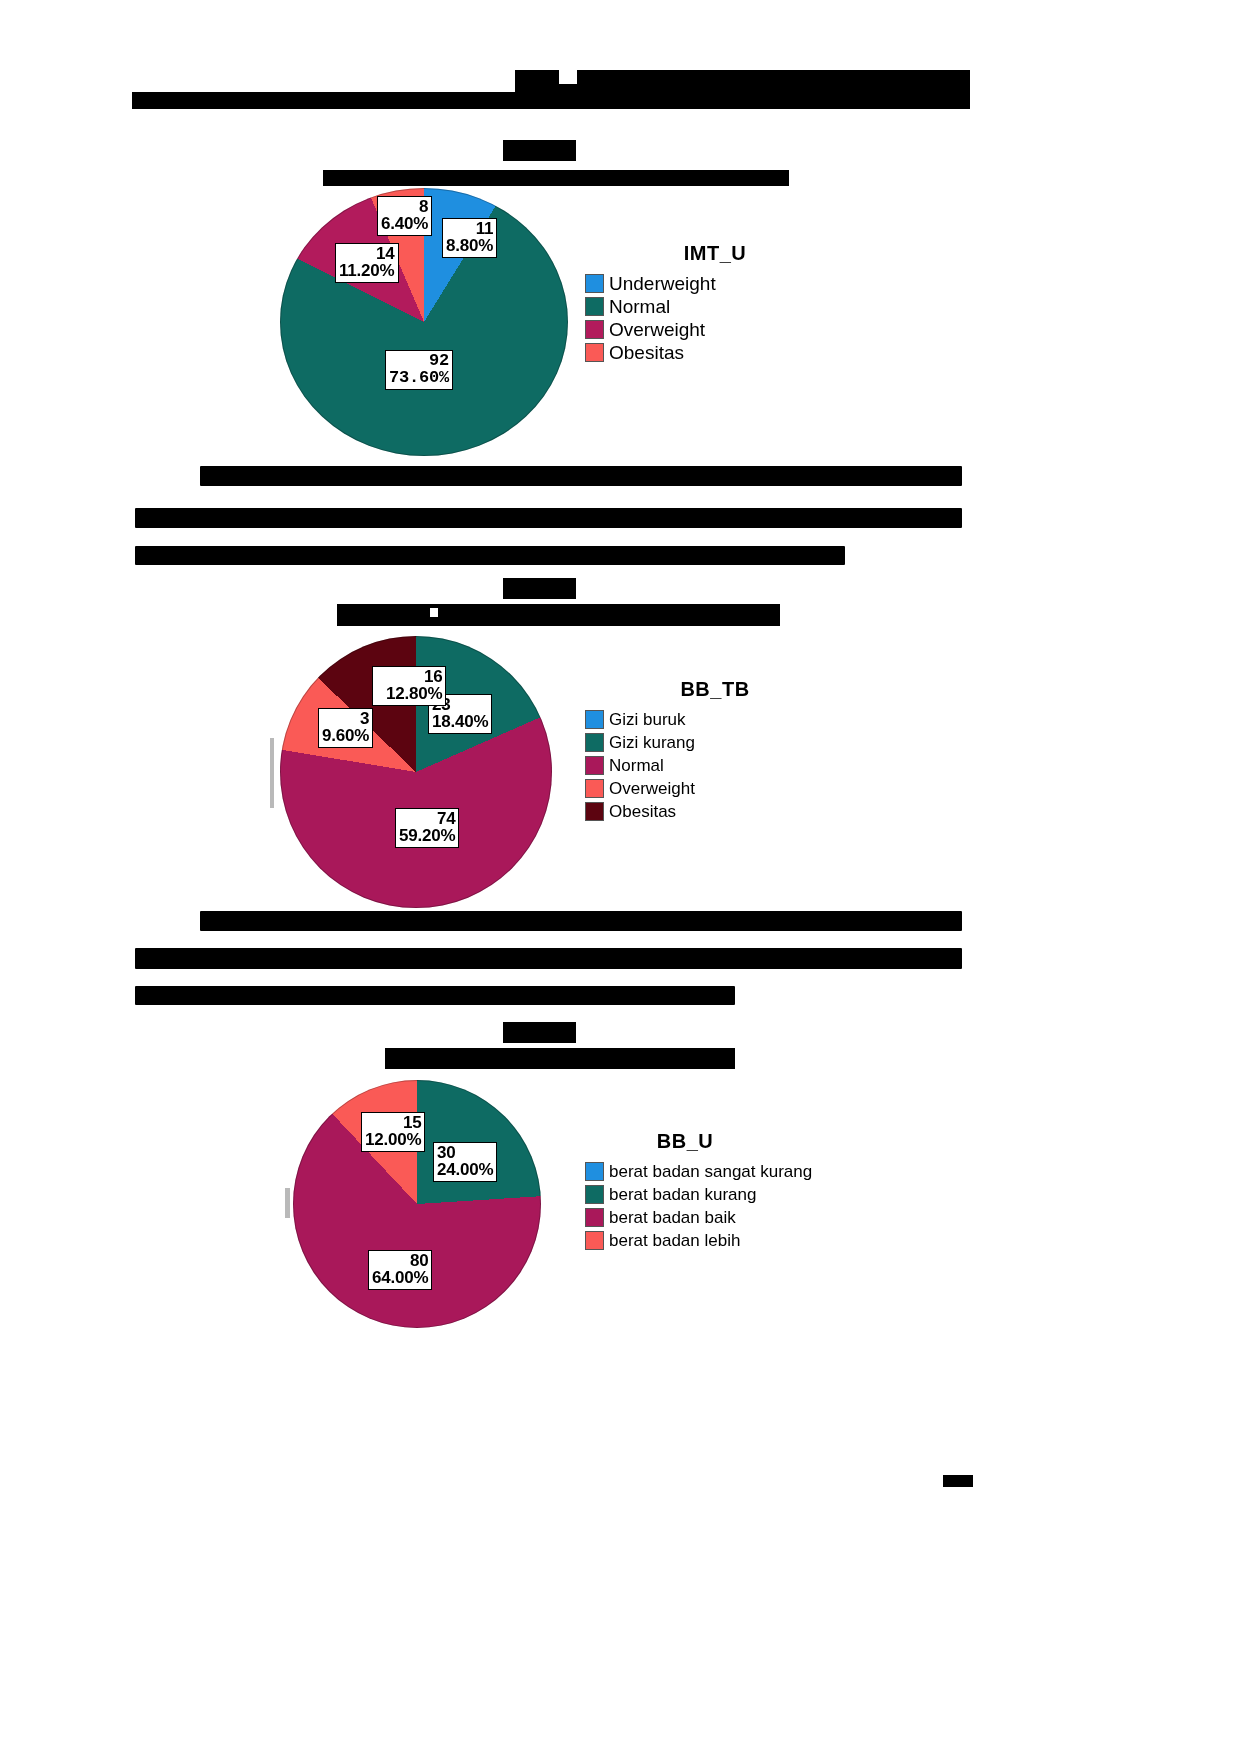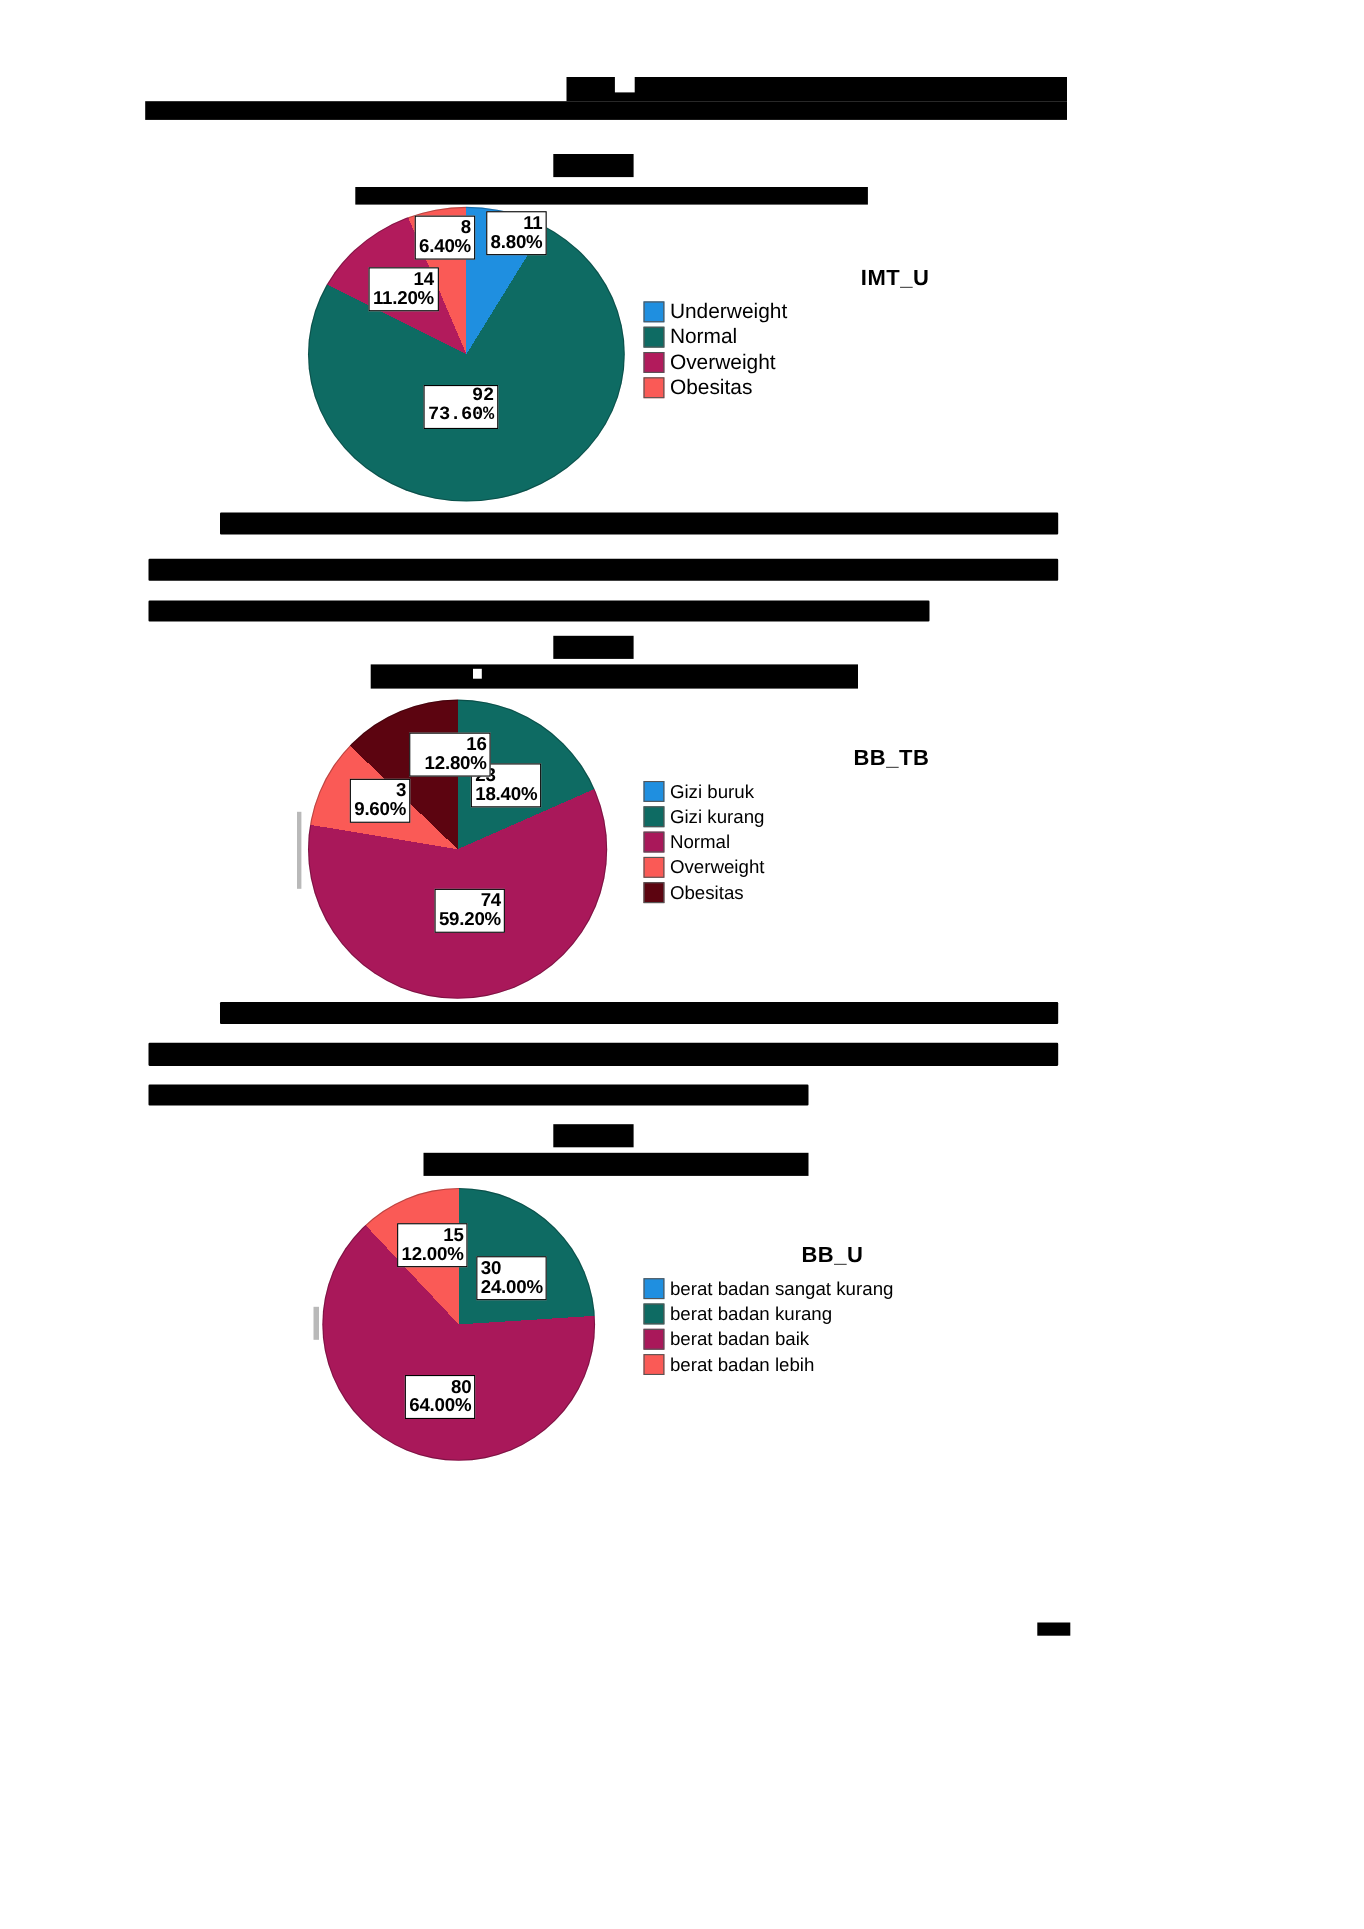--- a/index.html
+++ b/index.html
@@ -20,21 +20,21 @@
 
   
   .dlabel{position:absolute;background:#fff;border:1px solid #000;
           font-size:17px;line-height:1.02;text-align:right;
           padding:1px 3px 2px 3px;white-space:nowrap;font-weight:600;
           letter-spacing:-0.2px;}
   .dlabel span{display:block;}
 
   
   .legend{position:absolute;}
-  .legend-title{font-weight:bold;font-size:20px;text-align:right;
+  .legend-title{font-weight:bold;font-size:20px;text-align:center;
                 margin-bottom:9px;letter-spacing:0.5px;}
   .legend-item{display:flex;align-items:center;margin-bottom:4px;}
   .swatch{width:17px;height:17px;border:1px solid #555;
           margin-right:5px;flex:0 0 auto;}
   .legend-label{font-size:19px;line-height:1;white-space:nowrap;}
   .legend-item.sm .legend-label{font-size:17px;}
   .grey-strip{position:absolute;background:#b9b9b9;}
 </style>
 </head>
 <body>
@@ -53,21 +53,21 @@
     <div class="pie-wrap" style="left:25px;top:8px;width:290px;height:270px;">
 
       <div class="pie" style="left:0;top:0;width:288px;height:268px;
            background:conic-gradient(from 0deg,
              #1f8fe0 0deg 31.7deg,
              #0e6b63 31.7deg 296.6deg,
              #b21b5c 296.6deg 336.9deg,
              #fa5a56 336.9deg 360deg);
            box-shadow:inset 0 0 0 1px rgba(0,0,0,.25);"></div>
 
-      <div class="dlabel" style="left:162px;top:4px;">
+      <div class="dlabel" style="left:162px;top:30px;">
         <span>11</span>
         <span>8.80%</span>
       </div>
       <div class="dlabel" style="left:105px;top:162px;font-family:Liberation Mono, monospace;">
         <span>92</span>
         <span>73.60%</span>
       </div>
       <div class="dlabel" style="left:55px;top:55px;">
         <span>14</span>
         <span>11.20%</span>

